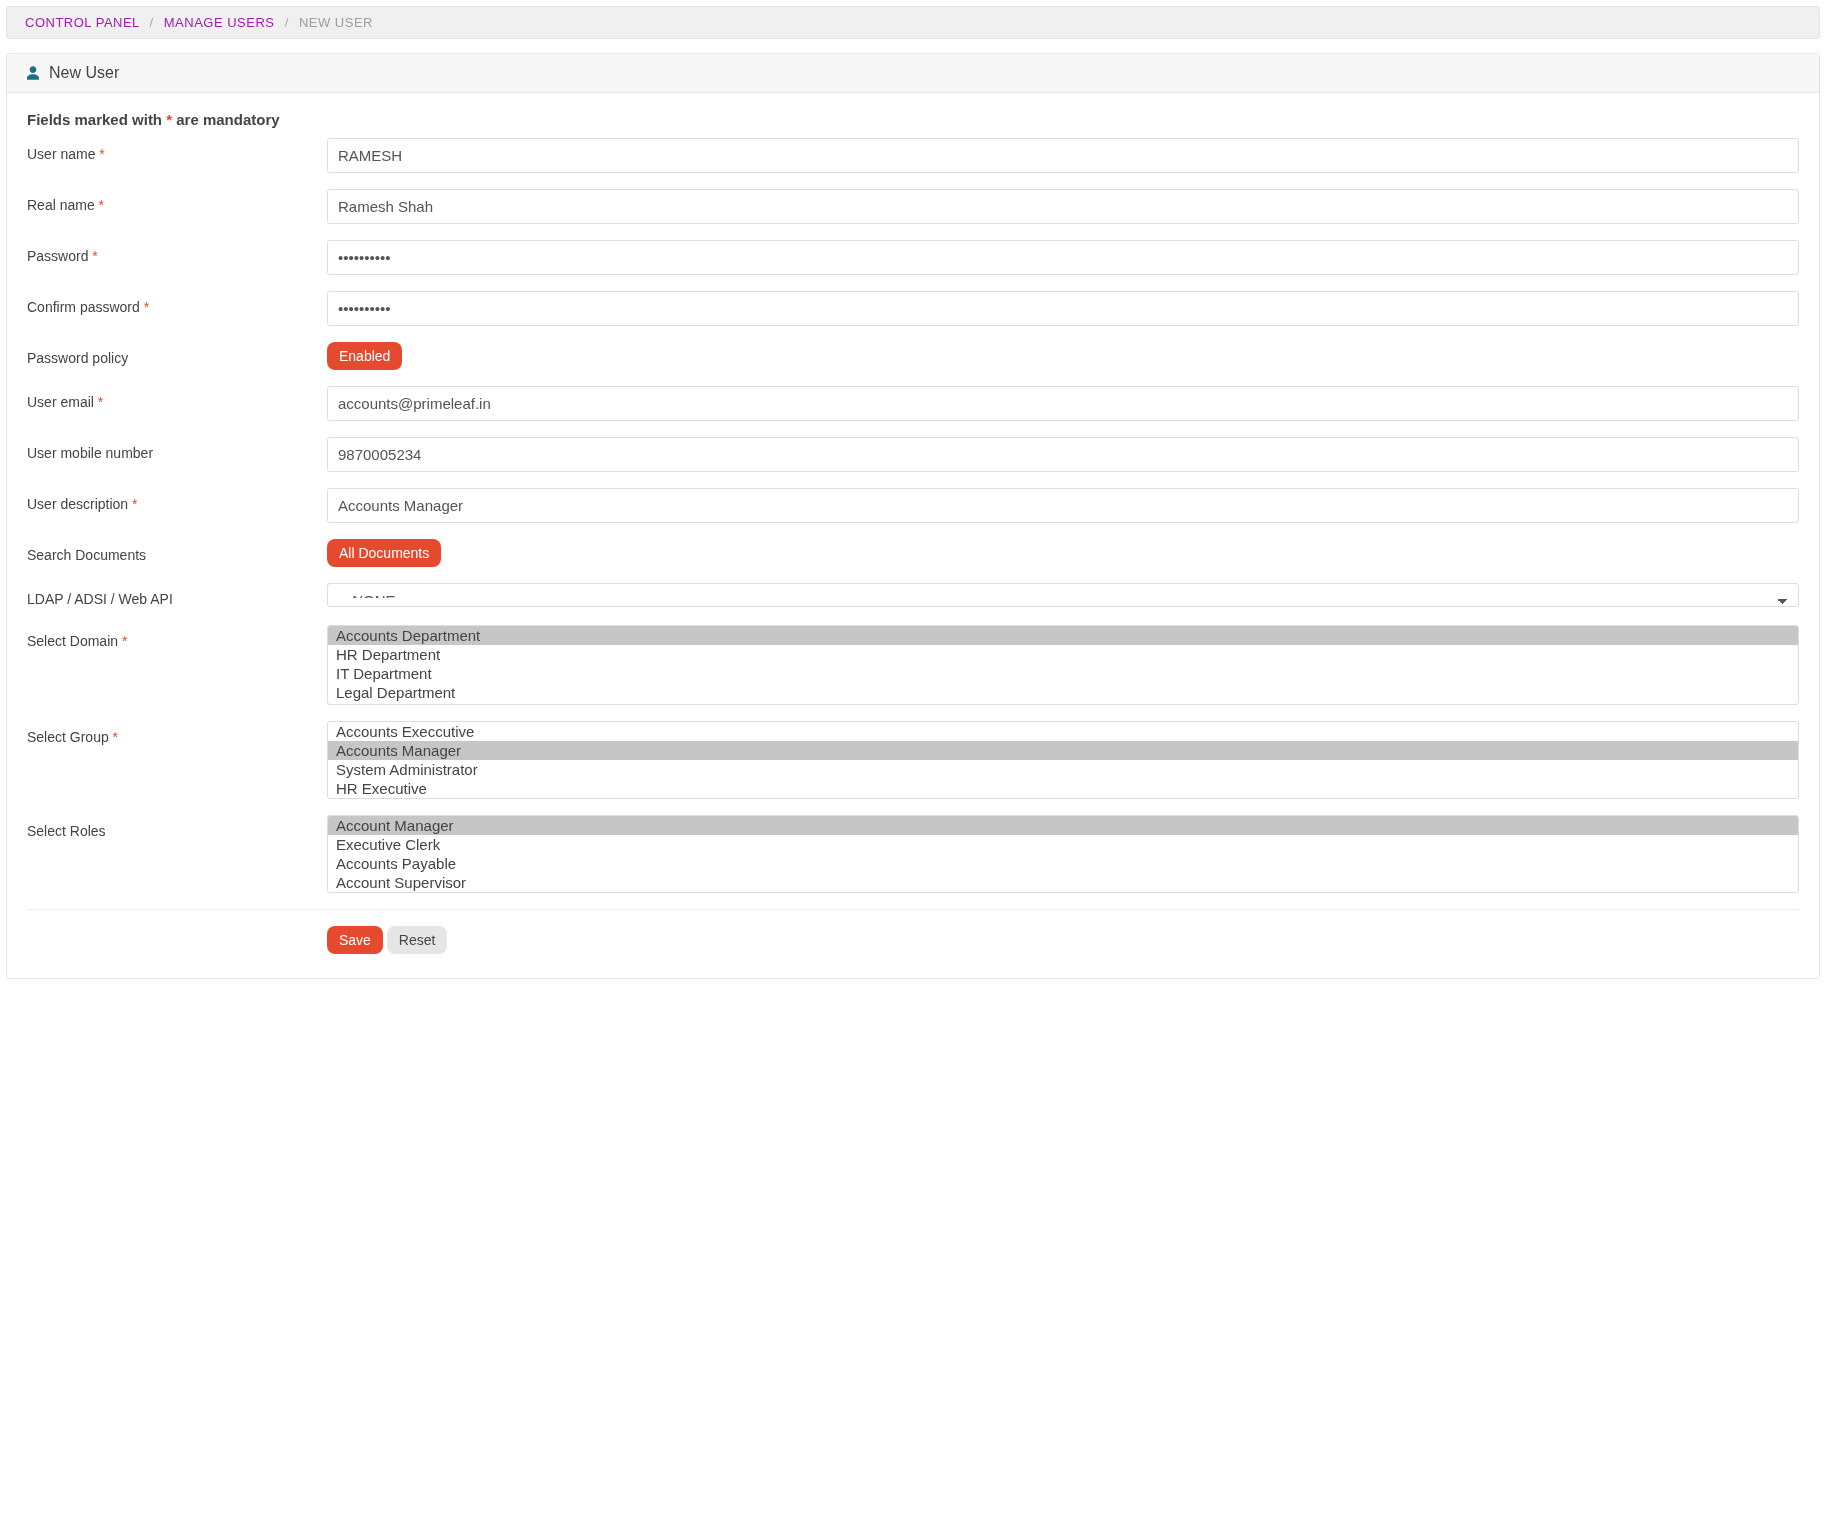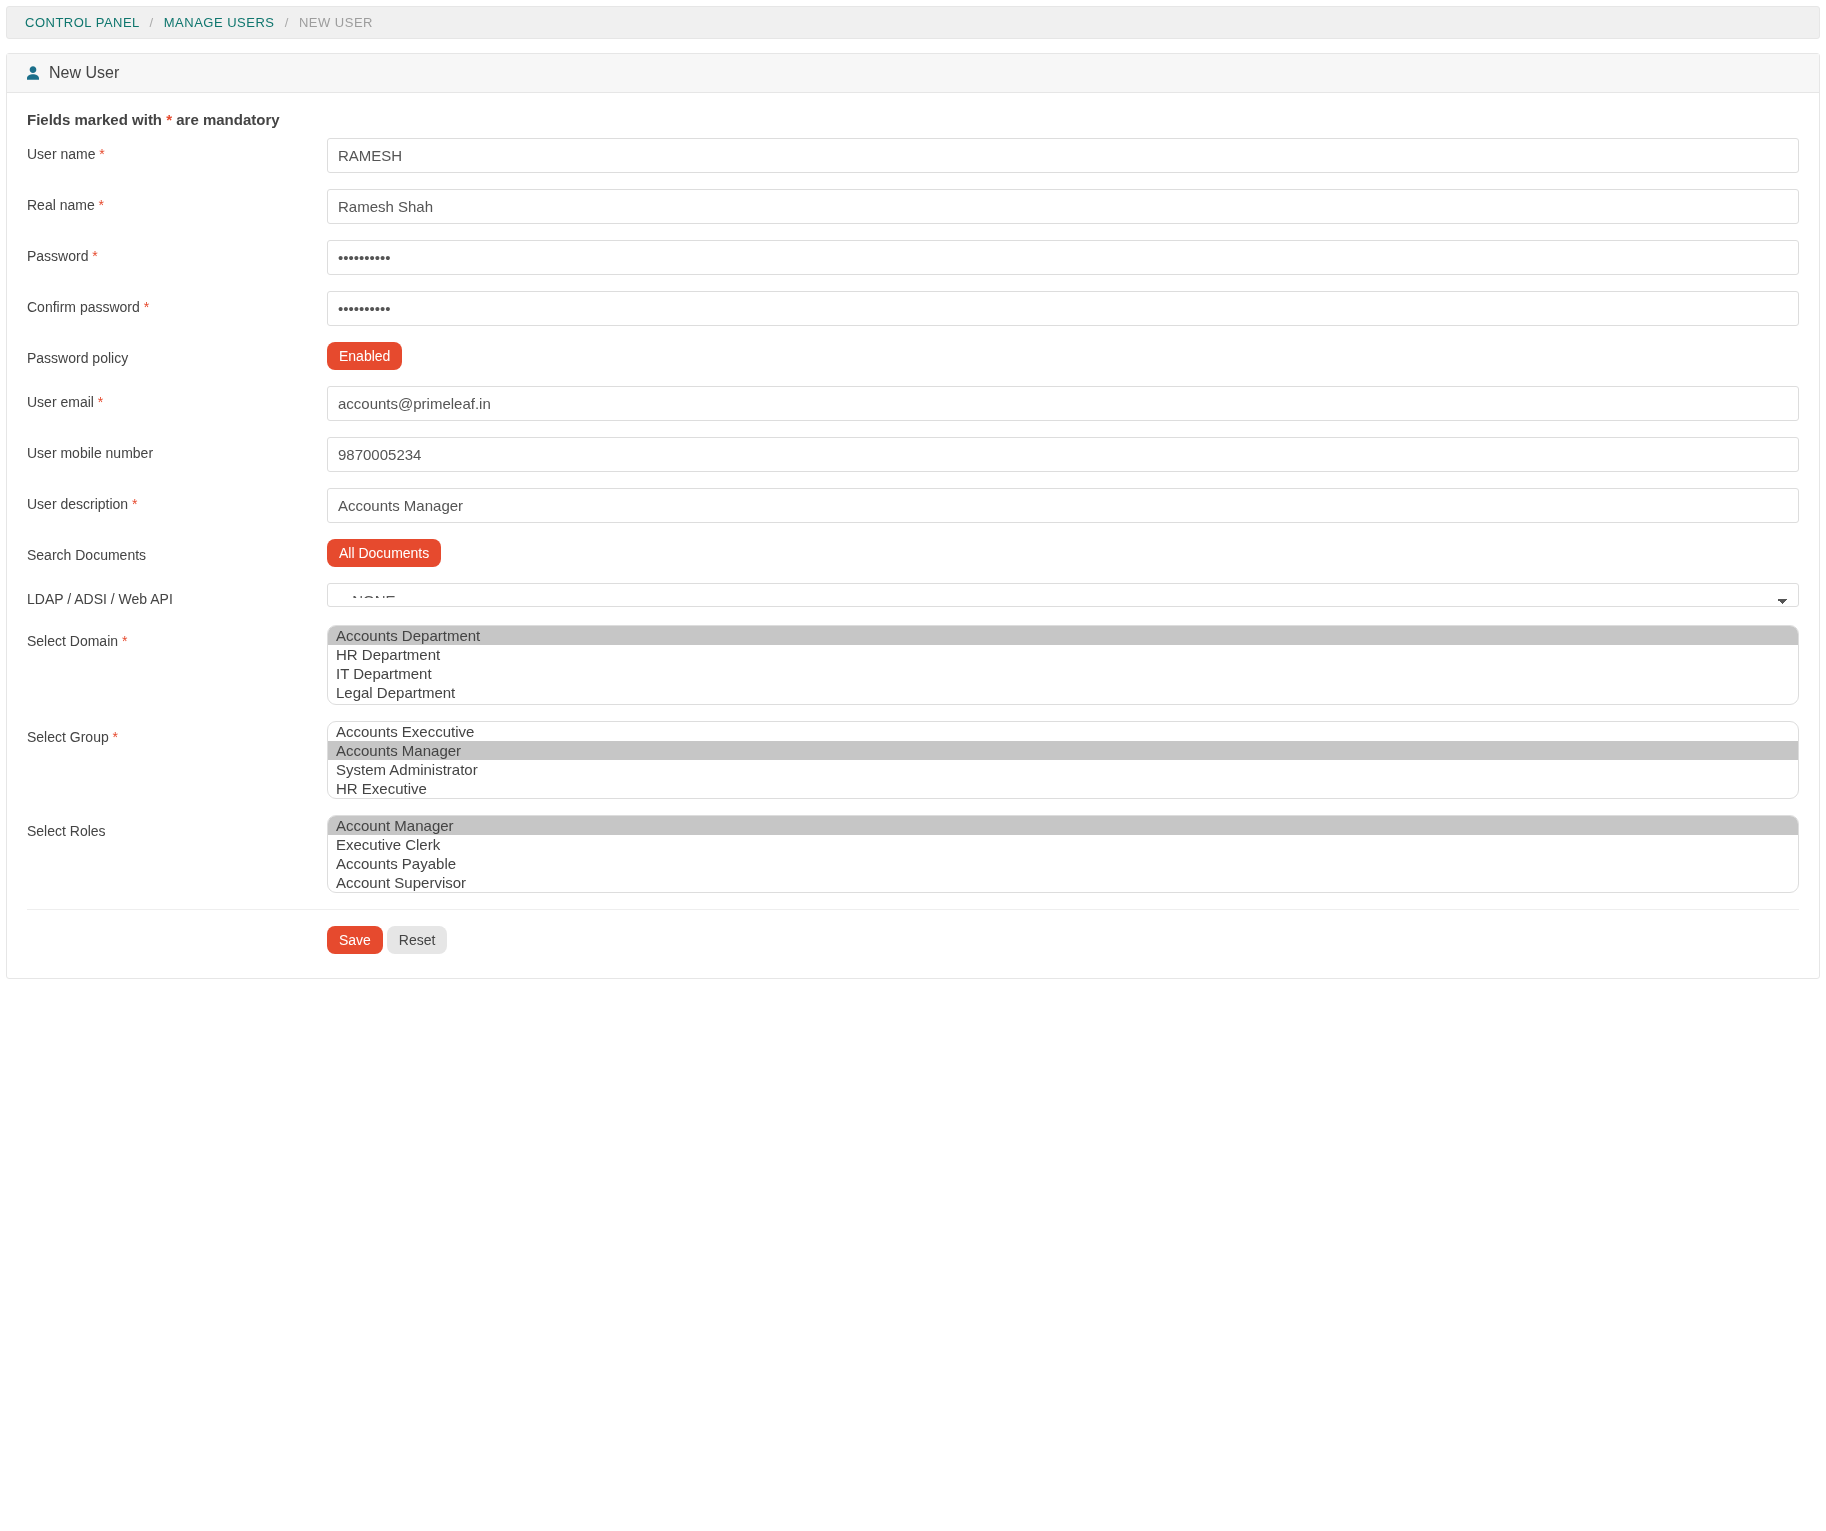--- a/index.html
+++ b/index.html
@@ -13,21 +13,21 @@
   .breadcrumb-bar {
     background: #f0f0f0;
     border: 1px solid #e6e6e6;
     border-radius: 3px;
     padding: 8px 18px;
     font-size: 13px;
     letter-spacing: 0.5px;
     margin-bottom: 14px;
   }
   .breadcrumb-bar a {
-    color: #0f766e;
+    color: #a21caf;
     text-decoration: none;
     text-transform: uppercase;
   }
   .breadcrumb-bar .sep {
     color: #aaa;
     padding: 0 6px;
   }
   .breadcrumb-bar .current {
     color: #9d9d9d;
     text-transform: uppercase;
@@ -90,21 +90,21 @@
     height: 24px;
     appearance: none;
     -webkit-appearance: none;
     background:
       linear-gradient(45deg, transparent 50%, #555 50%) calc(100% - 16px) 15px / 5px 5px no-repeat,
       linear-gradient(-45deg, transparent 50%, #555 50%) calc(100% - 11px) 15px / 5px 5px no-repeat,
       #fff;
   }
   .multi-select-wrap {
     border: 1px solid #ddd;
-    border-radius: 9px;
+    border-radius: 3px;
     padding: 0;
     height: 78px;
     overflow-y: scroll;
     background: #fff;
   }
   .multi-select-wrap.tall { height: 80px; }
   .ms-option {
     padding: 1px 8px;
     font-size: 15px;
     color: #444;

